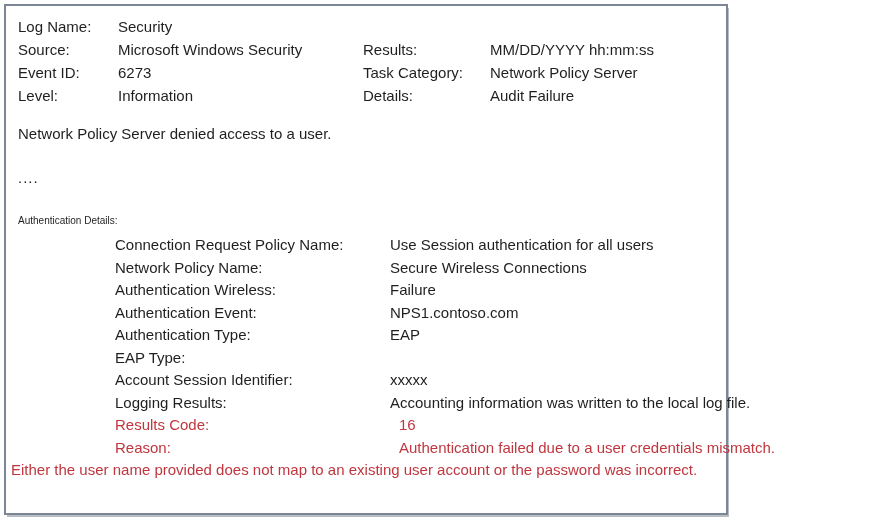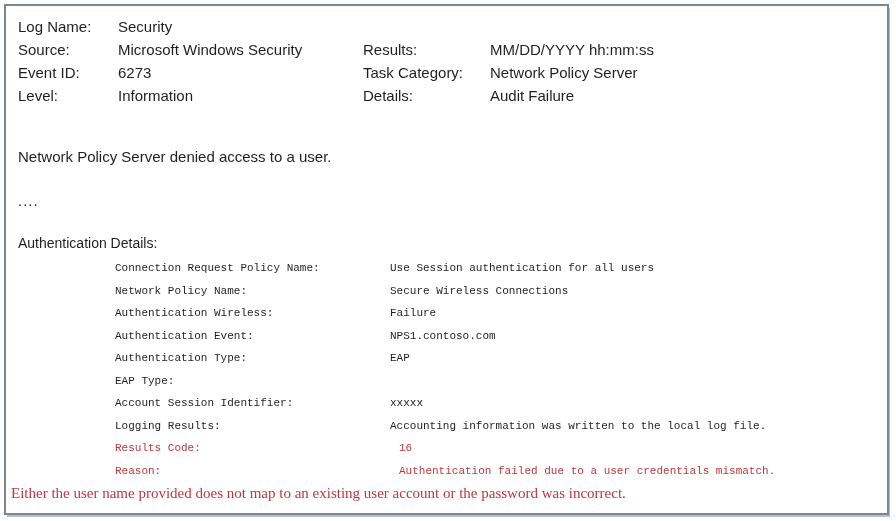--- a/index.html
+++ b/index.html
@@ -8,55 +8,53 @@
     width: 896px;
     height: 521px;
     background: #ffffff;
     font-family: "Liberation Sans", sans-serif;
     color: var(--text, #1f1f1f);
   }
   .panel {
     position: absolute;
     left: 4px;
     top: 4px;
-    width: 885px;
+    width: 724px;
     height: 511px;
     box-sizing: border-box;
     border: 2px solid var(--border, #7d8695);
     background: #ffffff;
     padding: 9px 10px 0 12px;
     box-shadow: 2px 3px 0 -1px rgba(100,110,125,0.45);
   }
   .hrow {
     display: grid;
     grid-template-columns: 100px 245px 127px auto;
     font-size: 15px;
     line-height: 23px;
     white-space: nowrap;
   }
-  .desc  { margin: 38px 0 0 0; font-size: 15px; line-height: 23px; }
+  .desc  { margin: 15px 0 0 0; font-size: 15px; line-height: 23px; }
   .dots  { margin: 21px 0 0 0; font-size: 15px; line-height: 23px; letter-spacing: 1px; }
-  .section { margin: 20px 0 2px 0; font-size: 14px; line-height: 23px; }
+  .section { margin: 20px 0 2px 0; font-size: 10px; line-height: 23px; }
   .drow {
     display: grid;
     grid-template-columns: 275px auto;
     padding-left: 97px;
-    font-size: 11px;
+    font-size: 15px;
     line-height: 22.5px;
     white-space: nowrap;
-    font-family: Liberation Mono, monospace;
   }
   .alert { color: var(--alert, #c0363e); }
   .alert .dvalue { padding-left: 9px; }
   .cont {
     margin: 0 0 0 -7px;
     font-size: 15px;
     line-height: 22.5px;
     white-space: nowrap;
-    font-family: Liberation Serif, serif;
   }
 </style>
 </head>
 <body>
 
 <div class="panel">
 
   <div>
     <div class="hrow">
       <span>Log Name:</span>

